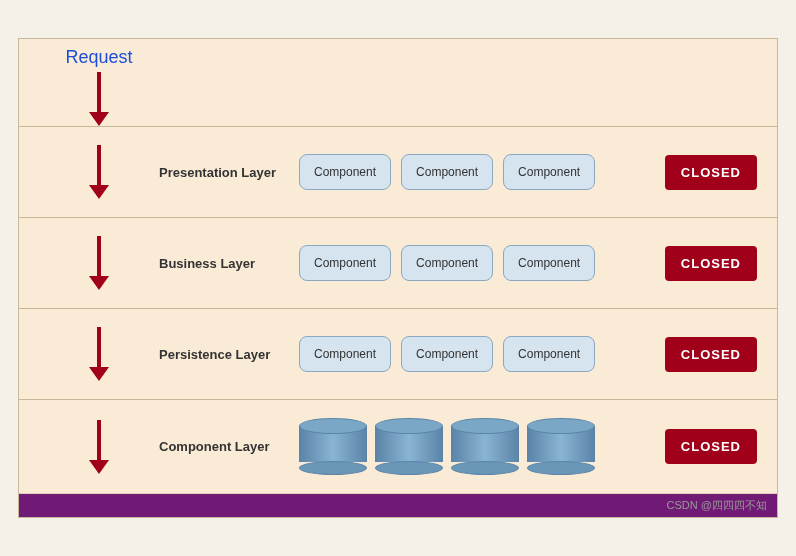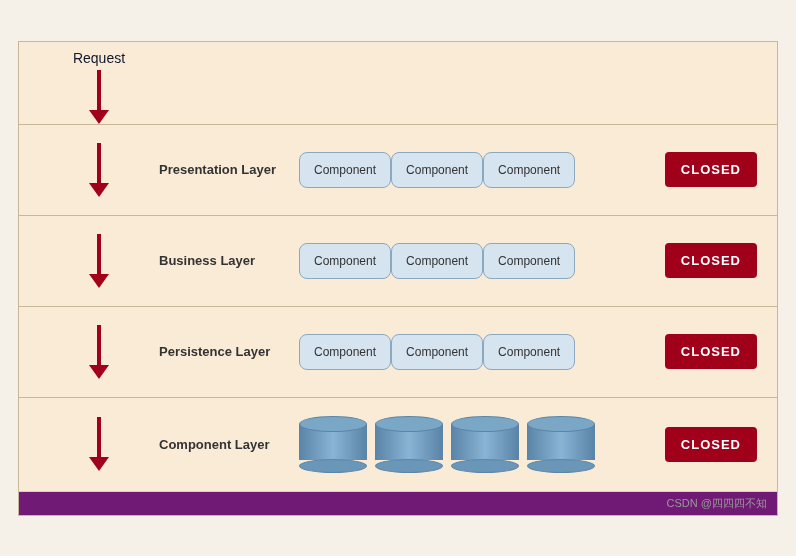--- a/index.html
+++ b/index.html
@@ -72,20 +72,21 @@
       font-size: 13px;
       color: #333;
       font-weight: bold;
       flex-shrink: 0;
       margin-right: 10px;
     }
 
     .components-area {
       display: flex;
       align-items: center;
+      gap: 10px;
       flex: 1;
     }
 
     .component-box {
       background: #d6e4f0;
       border: 1.5px solid #8aa8c0;
       border-radius: 8px;
       padding: 10px 14px;
       font-size: 12px;
       color: #333;
@@ -158,21 +159,21 @@
     }
 
   </style>
 </head>
 <body>
 
 <div class="diagram-container">
 
   <div style="background:#faebd7; display:flex; align-items:flex-start; border-bottom: none;">
     <div style="width:120px; display:flex; flex-direction:column; align-items:center; padding-top:8px; flex-shrink:0; margin-left:20px;">
-      <div style="font-size:14px; color:#0f172a; margin-bottom:4px; align-self:center;">Request</div>
+      <div style="font-size:18px; color:#1d4ed8; margin-bottom:4px; align-self:center;">Request</div>
       <div class="arrow-down">
         <div class="arrow-shaft"></div>
         <div class="arrow-head"></div>
       </div>
     </div>
   </div>
 
   <div class="layer-row">
     <div class="arrow-col">
       <div class="arrow-down">

